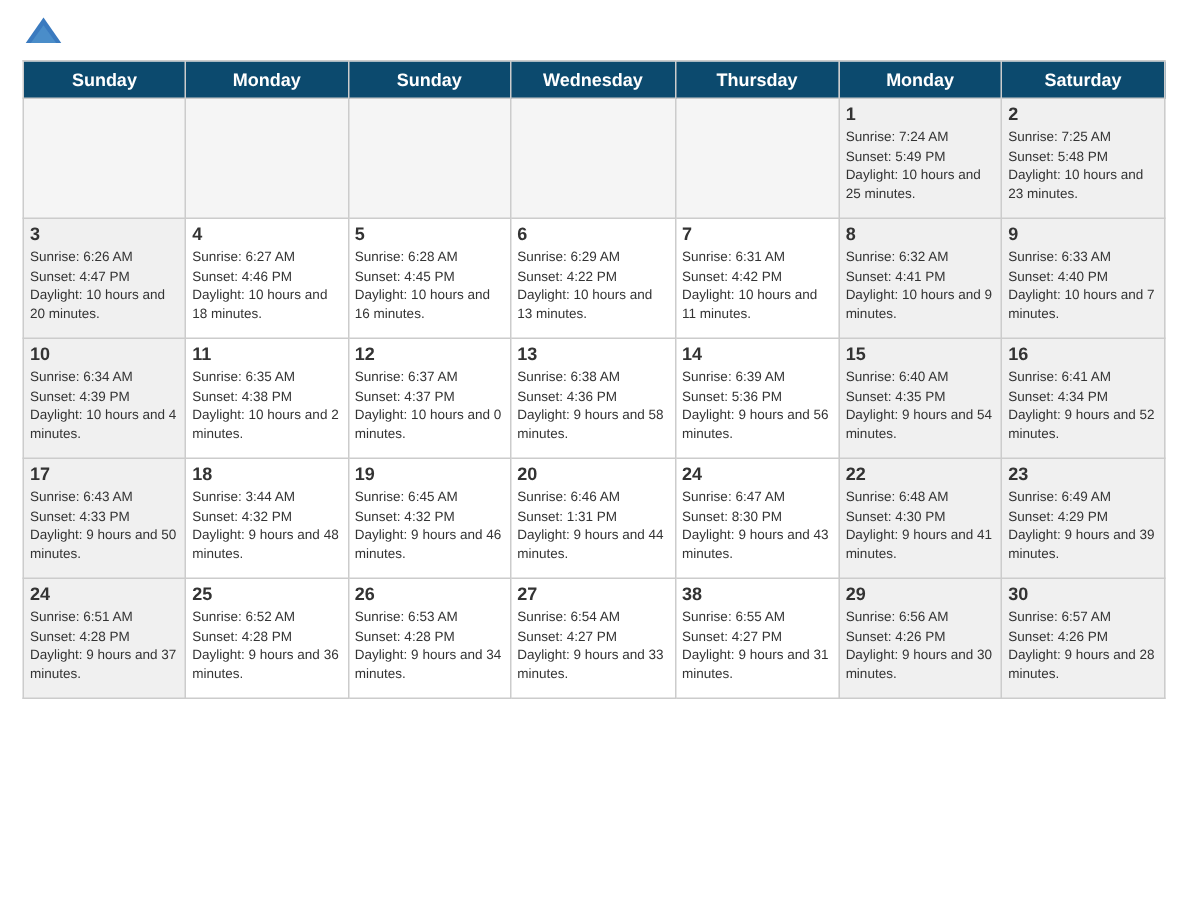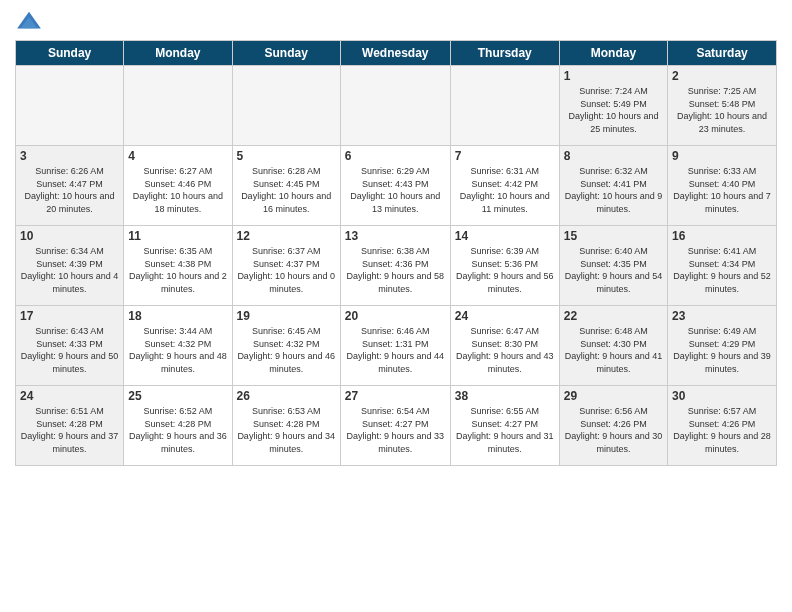--- a/index.html
+++ b/index.html
@@ -37,21 +37,21 @@
       height: 80px;
       font-size: 9.5px;
       color: #333;
       background: #fff;
     }
     
     .calendar td.empty { background: #f5f5f5; }
     .calendar td.weekend { background: #f0f0f0; }
     
     .day-number { font-size: 12px; font-weight: bold; display: block; margin-bottom: 2px; }
-    .day-info { font-size: 9px; line-height: 1.4; color: #333; text-align: center; }
+    .day-info { font-size: 9px; line-height: 1.4; color: #333; }
   </style>
 </head>
 <body>
 
 <div class="page">
   <div class="header">
     <div class="logo">
       <svg class="logo-icon" width="32" height="26" viewBox="0 0 32 26">
         <polygon points="16,2 30,22 2,22" fill="#3a7abf"></polygon>
         <polygon points="16,8 26,22 6,22" fill="#5a9fd4" opacity="0.5"></polygon>
@@ -114,21 +114,21 @@
           </td>
           <td>
             <span class="day-number">5</span>
             <div class="day-info">Sunrise: 6:28 AM
 Sunset: 4:45 PM
 Daylight: 10 hours and 16 minutes.</div>
           </td>
           <td>
             <span class="day-number">6</span>
             <div class="day-info">Sunrise: 6:29 AM
-Sunset: 4:43 PM
+Sunset: 4:22 PM
 Daylight: 10 hours and 13 minutes.</div>
           </td>
           <td>
             <span class="day-number">7</span>
             <div class="day-info">Sunrise: 6:31 AM
 Sunset: 4:42 PM
 Daylight: 10 hours and 11 minutes.</div>
           </td>
           <td class="weekend">
             <span class="day-number">8</span>

